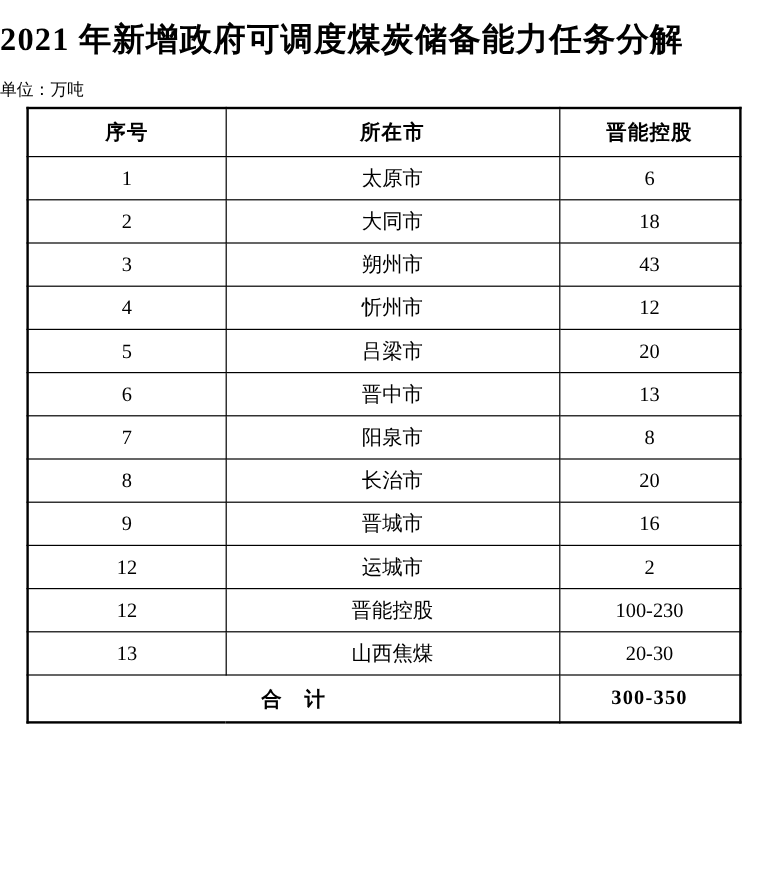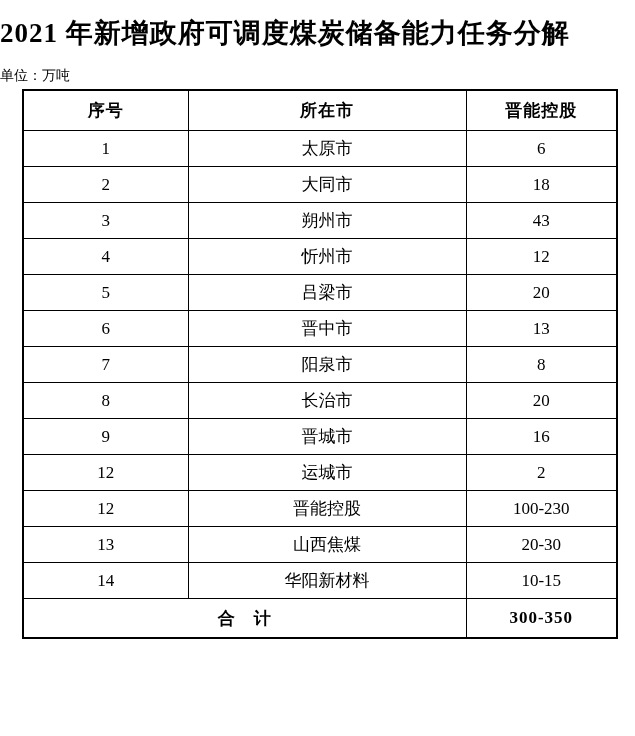--- a/index.html
+++ b/index.html
@@ -150,25 +150,20 @@
     <td>晋能控股</td>
     <td>100-230</td>
   </tr>
 
   <tr>
     <td>13</td>
     <td>山西焦煤</td>
     <td>20-30</td>
   </tr>
 
-  <tr>
-    <td>14</td>
-    <td>华阳新材料</td>
-    <td>10-15</td>
-  </tr>
 
 </tbody>
   <tfoot>
     <tr class="total-row">
       <td colspan="2">合　计</td>
       <td>300-350</td>
     </tr>
   </tfoot>
 </table>
 

